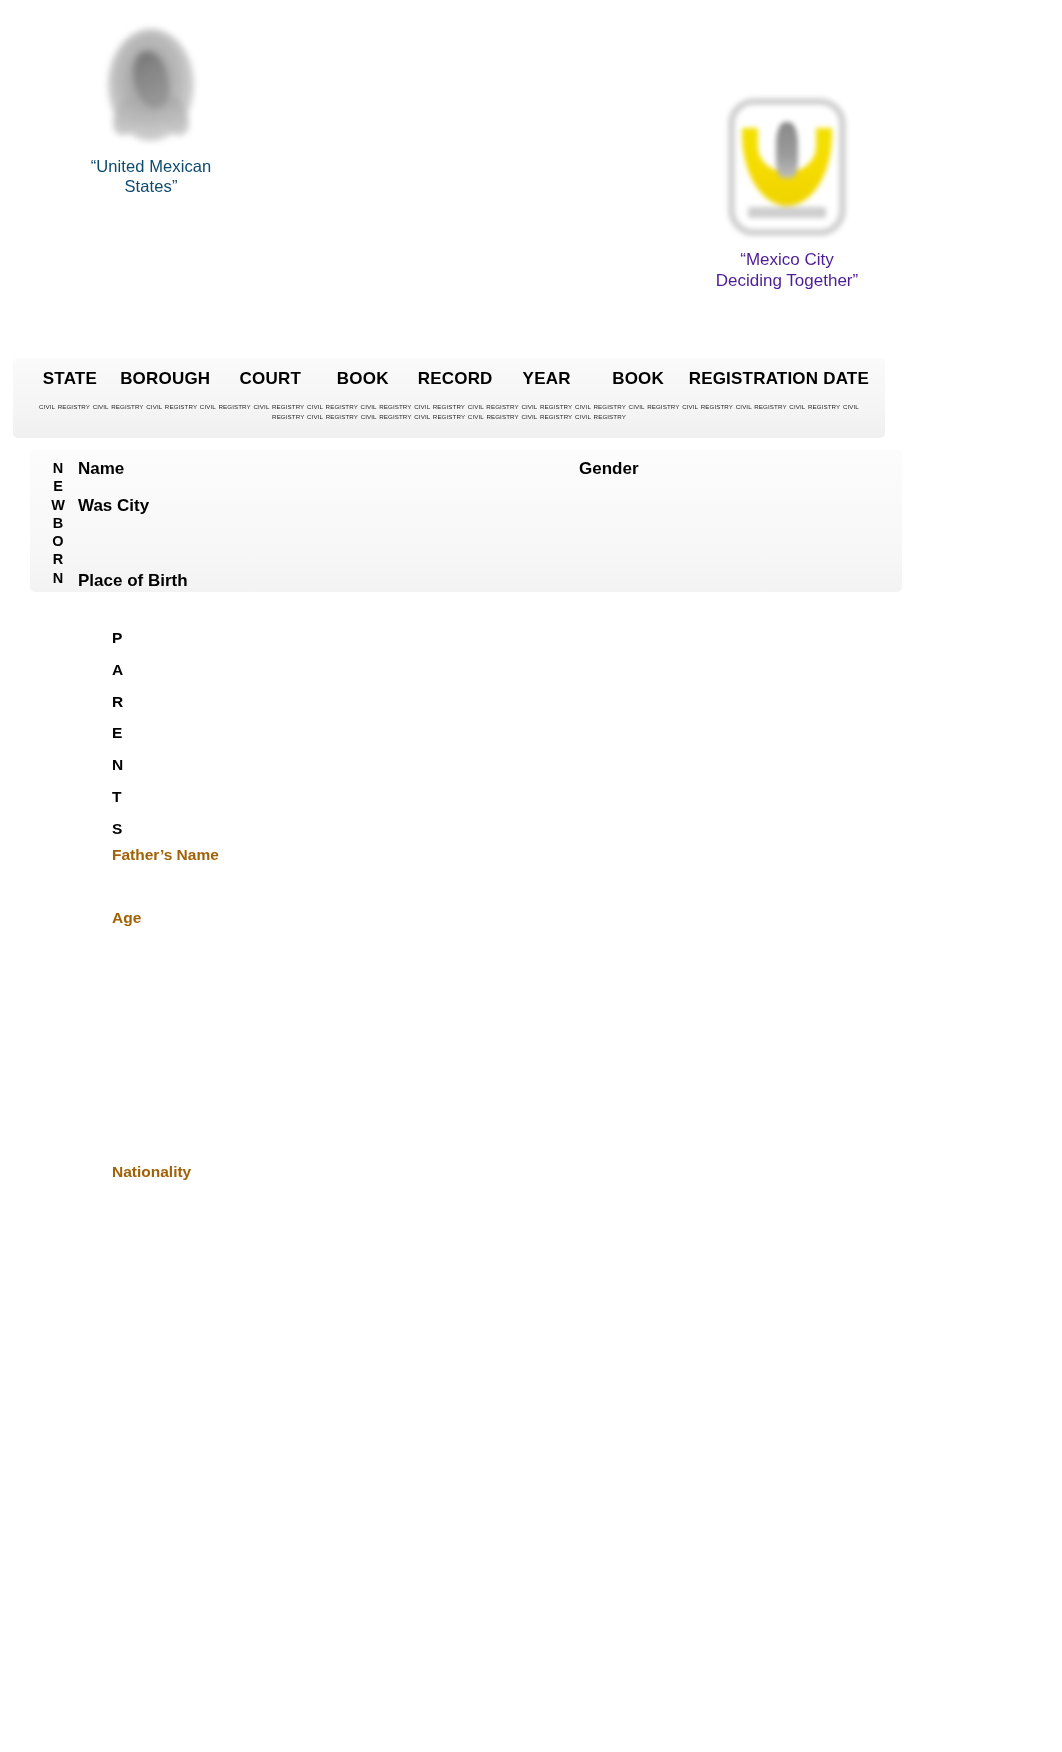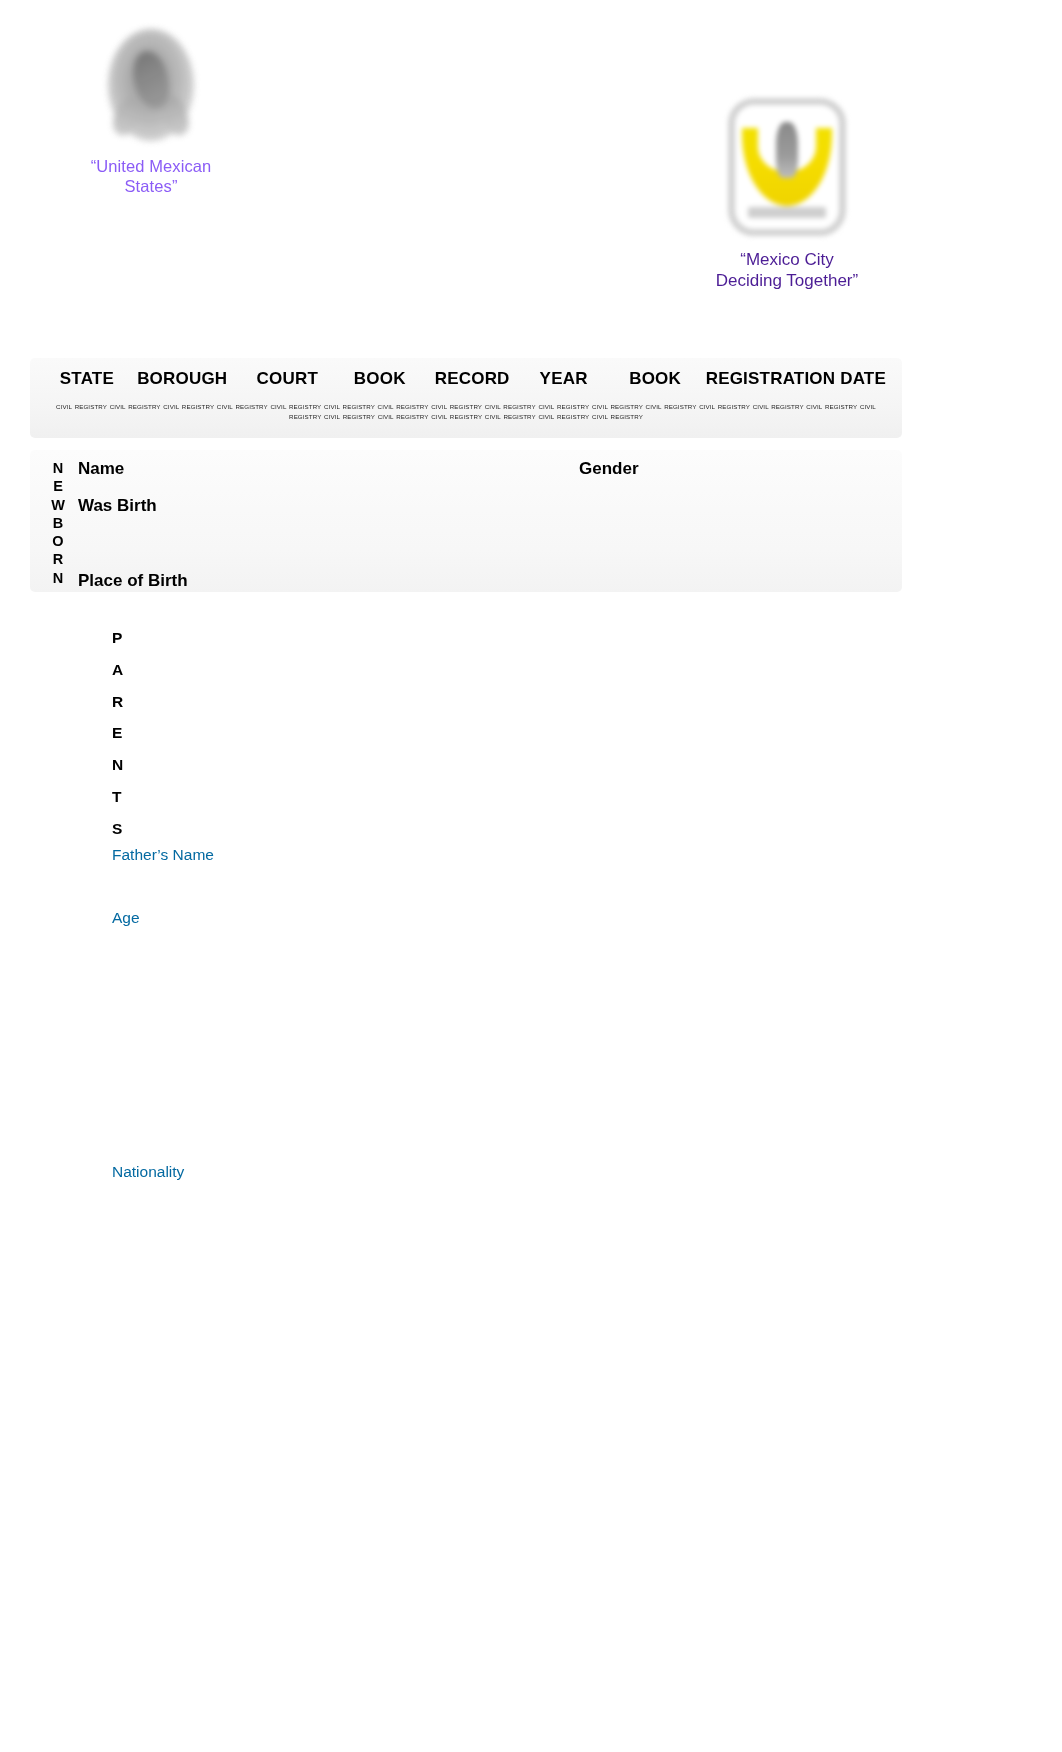--- a/index.html
+++ b/index.html
@@ -67,21 +67,21 @@
     border-radius: 60% 40% 50% 50%;
     background: linear-gradient(180deg, #a2a2a2, #c8c8c8);
   }
   .emblem-img .wreath-l { left: 14px; transform: rotate(22deg); }
   .emblem-img .wreath-r { right: 14px; transform: rotate(-22deg); }
 
   .emblem-caption {
     margin-top: 6px;
     font-size: 16.5px;
     line-height: 1.22;
-    color: #8b5cf6;
+    color: #0c4a6e;
     letter-spacing: 0.1px;
   }
 
   .cdmx-block {
     position: absolute;
     left: 697px;
     top: 92px;
     width: 180px;
     text-align: center;
   }
@@ -159,21 +159,21 @@
   .title-box .title-text {
     font-size: 23px;
     font-weight: bold;
     letter-spacing: 0.2px;
     color: #000;
   }
 
   
   .registry-strip {
     position: absolute;
-    left: 30px;
+    left: 13px;
     top: 358px;
     width: 872px;
     height: 80px;
     background: linear-gradient(180deg, #fafafa 0%, #f5f5f5 60%, #f0f0f0 100%);
     border-radius: 5px;
   }
   .registry-cols {
     display: flex;
     align-items: center;
     height: 42px;
@@ -270,22 +270,22 @@
     display: block;
     font-size: 15.5px;
     font-weight: bold;
     line-height: 31.8px;
     color: #000;
   }
   .parent-field {
     position: absolute;
     left: 112px;
     font-size: 15.5px;
-    font-weight: normal;
-    color: #0369a1;
+    font-weight: bold;
+    color: #a16207;
     white-space: nowrap;
   }
   .pf-father      { top: 846px; }
   .pf-age         { top: 909px; }
   .pf-nationality { top: 1163px; }
 </style>
 </head>
 <body>
 
 <div class="page">
@@ -341,21 +341,21 @@
         <span>O</span>
         <span>R</span>
         <span>N</span>
       </div>
     <div class="newborn-fields">
       <div class="nb-row nb-row-name">
         <span class="nb-label">Name</span>
         <span class="nb-label gender">Gender</span>
       </div>
       <div class="nb-row nb-row-born">
-        <span class="nb-label">Was Birth</span>
+        <span class="nb-label">Was City</span>
       </div>
       <div class="nb-row nb-row-pob">
         <span class="nb-label">Place of Birth</span>
       </div>
     </div>
   </div>
 
   <div class="parents-letters" id="parents-letters">
       <span>P</span>
       <span>A</span>

